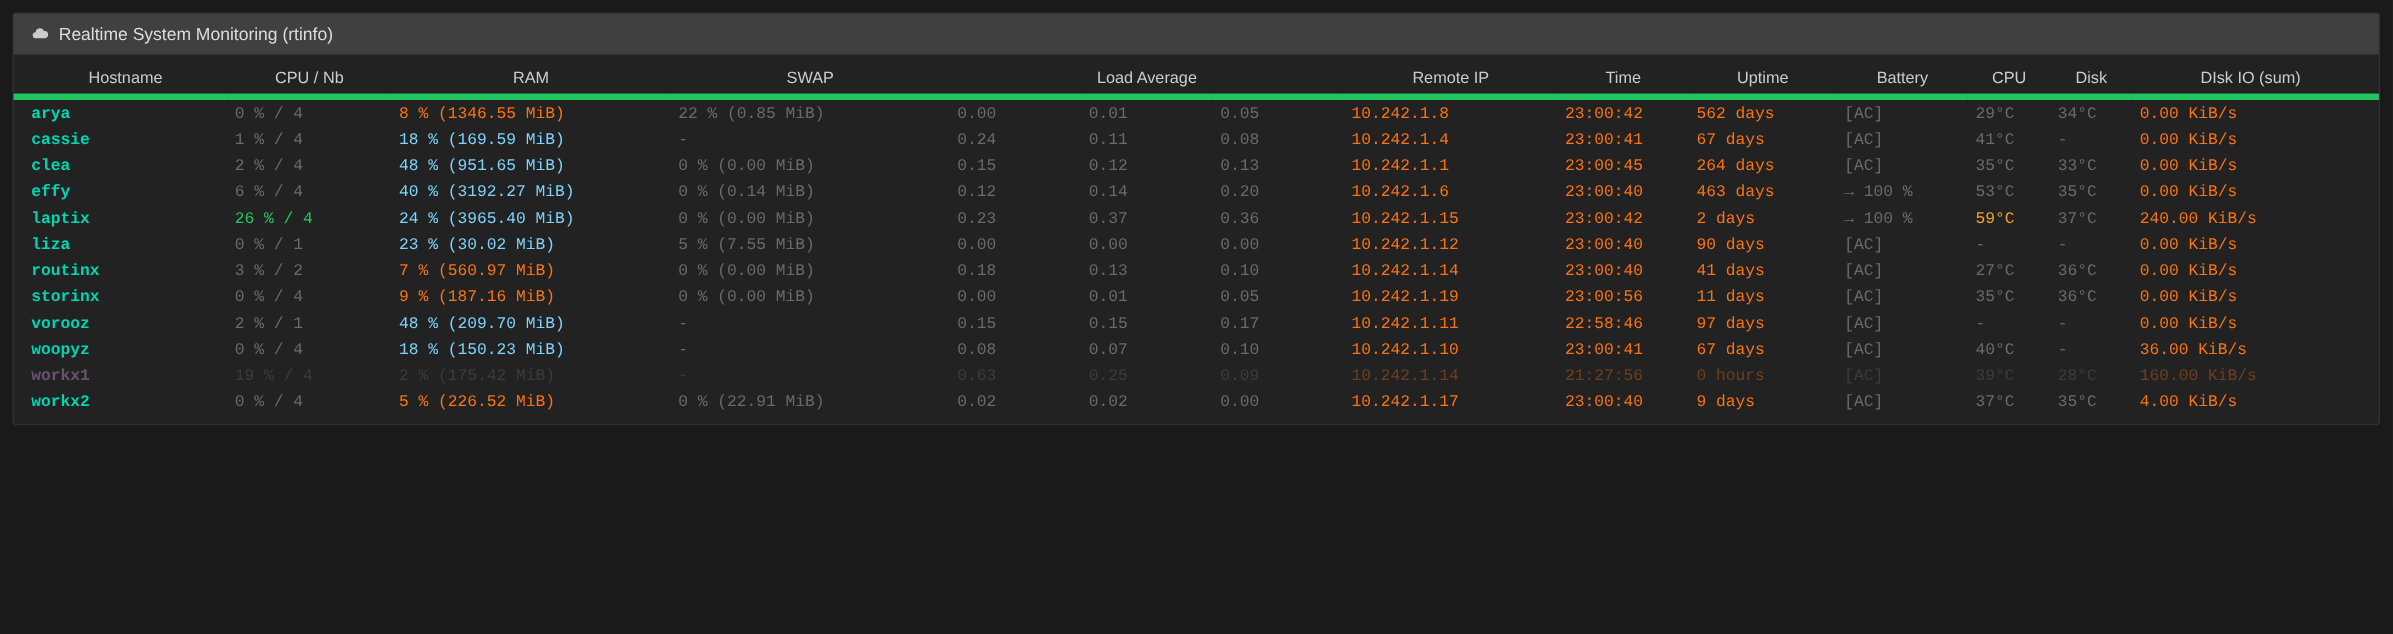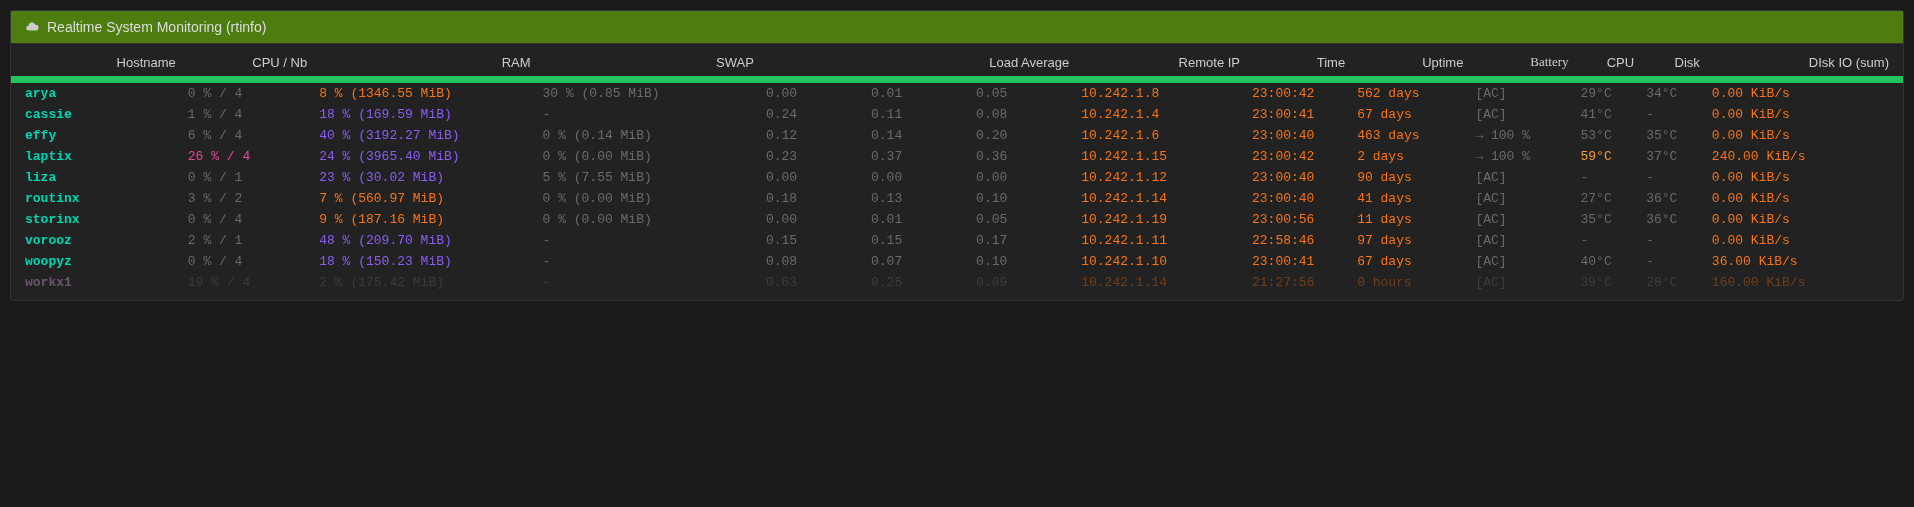--- a/index.html
+++ b/index.html
@@ -10,21 +10,21 @@
       font-size: 13px;
       padding: 10px;
       width: 1914px;
     }
     .panel {
       background: #222;
       border: 1px solid #333;
       border-radius: 3px;
     }
     .panel-header {
-      background: #4d7c0f;
+      background: #404040;
       padding: 8px 14px;
       display: flex;
       align-items: center;
       gap: 8px;
       border-bottom: 1px solid #333;
     }
     .panel-header .cloud-icon {
       width: 14px;
       height: 14px;
       display: inline-block;
@@ -34,55 +34,55 @@
       font-weight: 400;
       font-size: 14px;
     }
     table {
       width: 100%;
       border-collapse: collapse;
       font-family: 'Consolas','Menlo','Courier New',monospace;
       font-size: 13px;
     }
     thead th {
-      text-align: right;
+      text-align: center;
       color: #ccc;
       font-weight: 400;
       font-family: 'Segoe UI', 'Helvetica Neue', Arial, sans-serif;
       padding: 10px 6px 6px 6px;
-      border-bottom: 7px solid #22c55e;
+      border-bottom: 5px solid #22c55e;
     }
     thead th:first-child { padding-left: 14px; }
     thead th:last-child { padding-right: 14px; }
     tbody td {
       padding: 3px 6px;
       white-space: nowrap;
     }
     tbody td:first-child { padding-left: 14px; }
     tbody td:last-child { padding-right: 14px; }
     tbody tr:last-child td { padding-bottom: 10px; }
     .hostname { color: #00d6b2; font-weight: 600; }
     .dim { color: #6a6a6a; }
     .val-default { color: #f97316; }
-    .val-blue { color: #8b5cf6; }
-    .val-cyan { color: #ec4899; }
+    .val-blue { color: #7dd3fc; }
+    .val-cyan { color: #22c55e; }
     .val-orange { color: #f0a030; }
     .row-faded td { opacity: 0.35; }
     .row-faded .hostname { color: #f0abfc; }
     .col-host { width: 130px; }
     .col-cpu  { width: 100px; }
     .col-ram  { width: 170px; }
     .col-swap { width: 170px; }
     .col-la1  { width: 80px; }
     .col-la2  { width: 80px; }
     .col-la3  { width: 80px; }
     .col-ip   { width: 130px; }
     .col-time { width: 80px; }
     .col-up   { width: 90px; }
-    .col-batt { width: 80px; font-family: Liberation Serif, serif; }
+    .col-batt { width: 80px; }
     .col-tcpu { width: 50px; }
     .col-tdisk{ width: 50px; }
     .col-io   { width: 150px; }
   </style>
 </head>
 <body>
 
 <div class="panel">
   <div class="panel-header">
     <span class="cloud-icon">
@@ -108,21 +108,21 @@
         <th class="col-tcpu">CPU</th>
         <th class="col-tdisk">Disk</th>
         <th class="col-io">DIsk IO (sum)</th>
       </tr>
     </thead>
     <tbody id="rows-body">
         <tr>
           <td class="hostname">arya</td>
           <td class="dim">0 % / 4</td>
           <td class="val-default">8 % (1346.55 MiB)</td>
-          <td class="dim">30 % (0.85 MiB)</td>
+          <td class="dim">22 % (0.85 MiB)</td>
           <td class="dim col-la1">0.00</td>
           <td class="dim col-la2">0.01</td>
           <td class="dim col-la3">0.05</td>
           <td class="val-default">10.242.1.8</td>
           <td class="val-default">23:00:42</td>
           <td class="val-default">562 days</td>
           <td class="dim">[AC]</td>
           <td class="dim">29°C</td>
           <td class="dim">34°C</td>
           <td class="val-default">0.00 KiB/s</td>
@@ -134,20 +134,36 @@
           <td class="dim">-</td>
           <td class="dim col-la1">0.24</td>
           <td class="dim col-la2">0.11</td>
           <td class="dim col-la3">0.08</td>
           <td class="val-default">10.242.1.4</td>
           <td class="val-default">23:00:41</td>
           <td class="val-default">67 days</td>
           <td class="dim">[AC]</td>
           <td class="dim">41°C</td>
           <td class="dim">-</td>
+          <td class="val-default">0.00 KiB/s</td>
+        </tr>
+        <tr>
+          <td class="hostname">clea</td>
+          <td class="dim">2 % / 4</td>
+          <td class="val-blue">48 % (951.65 MiB)</td>
+          <td class="dim">0 % (0.00 MiB)</td>
+          <td class="dim col-la1">0.15</td>
+          <td class="dim col-la2">0.12</td>
+          <td class="dim col-la3">0.13</td>
+          <td class="val-default">10.242.1.1</td>
+          <td class="val-default">23:00:45</td>
+          <td class="val-default">264 days</td>
+          <td class="dim">[AC]</td>
+          <td class="dim">35°C</td>
+          <td class="dim">33°C</td>
           <td class="val-default">0.00 KiB/s</td>
         </tr>
         <tr>
           <td class="hostname">effy</td>
           <td class="dim">6 % / 4</td>
           <td class="val-blue">40 % (3192.27 MiB)</td>
           <td class="dim">0 % (0.14 MiB)</td>
           <td class="dim col-la1">0.12</td>
           <td class="dim col-la2">0.14</td>
           <td class="dim col-la3">0.20</td>
@@ -264,15 +280,31 @@
           <td class="dim col-la2">0.25</td>
           <td class="dim col-la3">0.09</td>
           <td class="val-default">10.242.1.14</td>
           <td class="val-default">21:27:56</td>
           <td class="val-default">0 hours</td>
           <td class="dim">[AC]</td>
           <td class="dim">39°C</td>
           <td class="dim">28°C</td>
           <td class="val-default">160.00 KiB/s</td>
         </tr>
+        <tr>
+          <td class="hostname">workx2</td>
+          <td class="dim">0 % / 4</td>
+          <td class="val-default">5 % (226.52 MiB)</td>
+          <td class="dim">0 % (22.91 MiB)</td>
+          <td class="dim col-la1">0.02</td>
+          <td class="dim col-la2">0.02</td>
+          <td class="dim col-la3">0.00</td>
+          <td class="val-default">10.242.1.17</td>
+          <td class="val-default">23:00:40</td>
+          <td class="val-default">9 days</td>
+          <td class="dim">[AC]</td>
+          <td class="dim">37°C</td>
+          <td class="dim">35°C</td>
+          <td class="val-default">4.00 KiB/s</td>
+        </tr>
       </tbody>
   </table>
 </div>
 
 </body></html>

